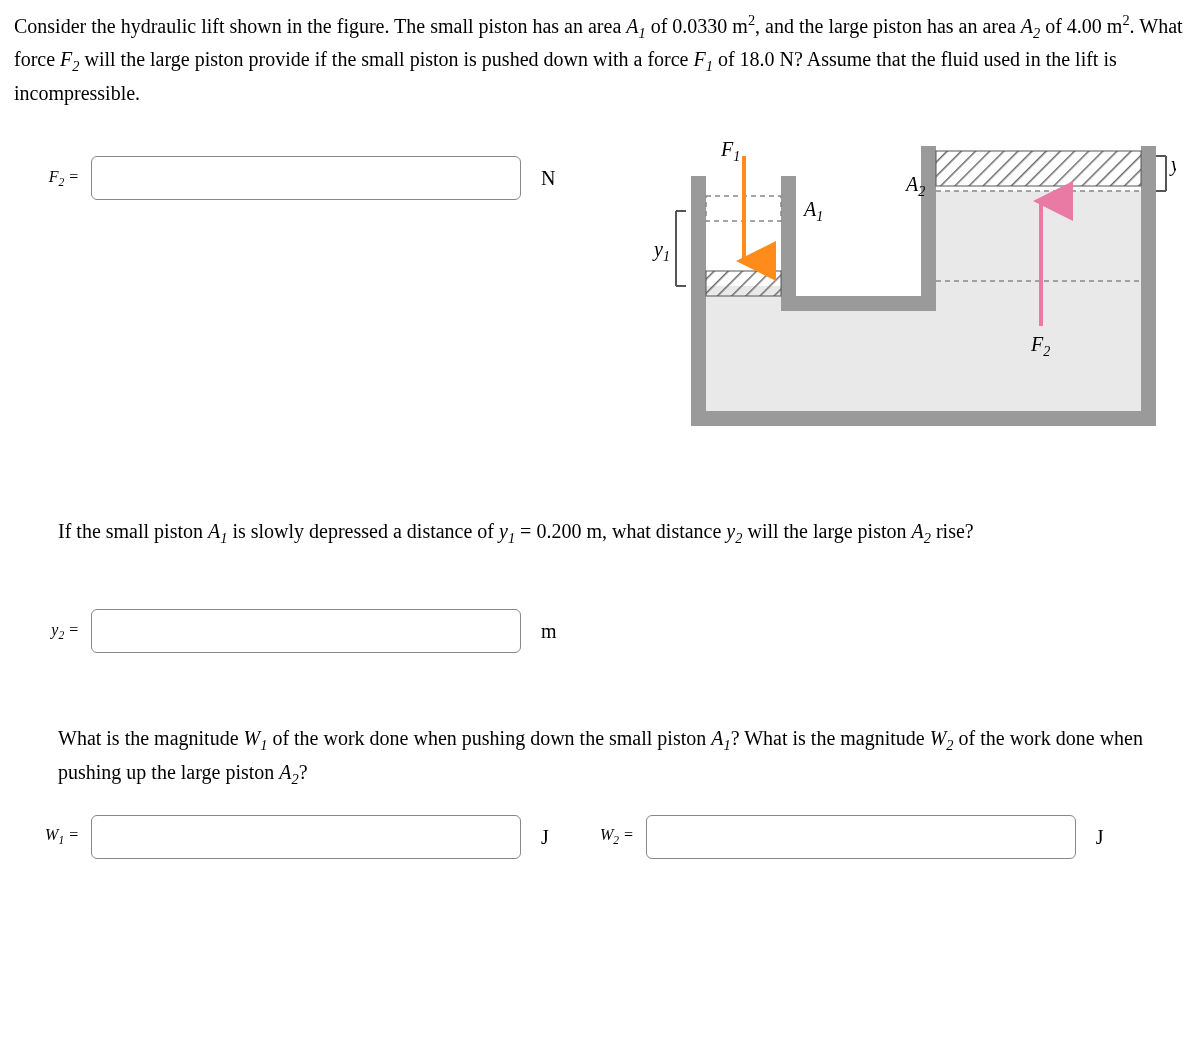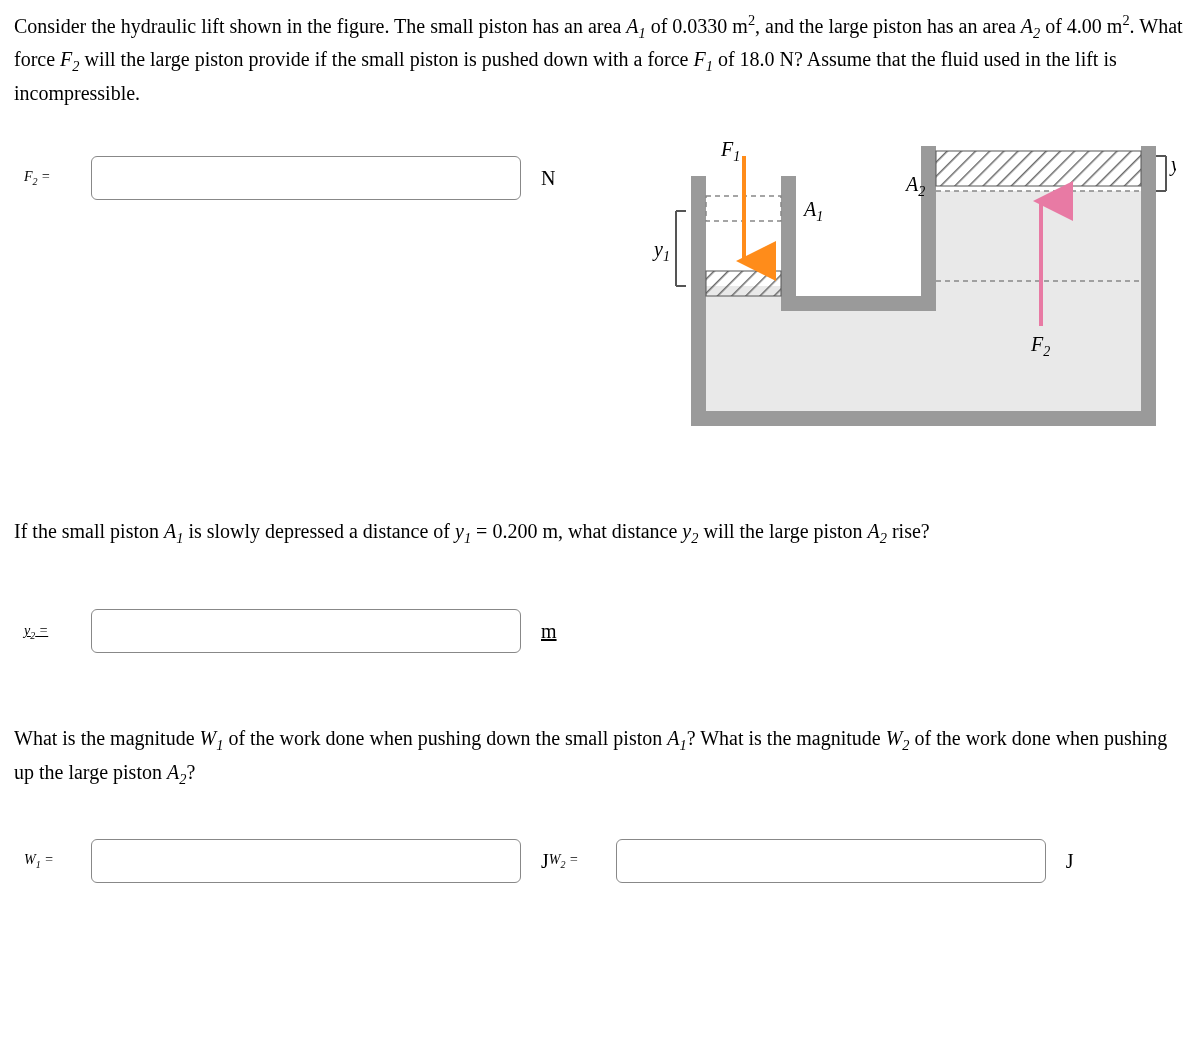--- a/index.html
+++ b/index.html
@@ -25,23 +25,23 @@
       margin-bottom: 20px;
     }
     .answer-group {
       display: flex;
       align-items: center;
       gap: 12px;
     }
     .answer-label {
       font-style: italic;
       font-family: 'Times New Roman', serif;
-      font-size: 14px;
+      font-size: 16px;
       min-width: 55px;
-      text-align: left;
+      text-align: right;
       white-space: nowrap;
     }
     .answer-input {
       width: 430px;
       height: 44px;
       border: 1px solid #888;
       border-radius: 6px;
       font-size: 18px;
       padding: 6px 10px;
       font-family: Georgia, serif;
@@ -54,25 +54,27 @@
     .figure-area {
       flex: 1;
       display: flex;
       justify-content: flex-end;
       padding-right: 10px;
       margin-top: -20px;
     }
     .part-text {
       margin-top: 60px;
       margin-bottom: 10px;
+      margin-left: 44px;
     }
     .dual-answer {
       display: flex;
       align-items: center;
-      margin-top: 48px;
+      gap: 30px;
+      margin-top: 24px;
     }
     .q3 .answer-input { width: 430px; }
   </style>
 </head>
 <body>
 
 <div class="problem-text">
   <span>Consider the hydraulic lift shown in the figure. The small piston has an area </span><span class="var-italic"><span>A</span><span class="sub">1</span></span><span> of 0.0330 m</span><span class="sup">2</span><span>, and the large piston has an area </span><span class="var-italic"><span>A</span><span class="sub">2</span></span><span> of 4.00 m</span><span class="sup">2</span><span>. What force </span><span class="var-italic"><span>F</span><span class="sub">2</span></span><span> will the large piston provide if the small piston is pushed down with a force </span><span class="var-italic"><span>F</span><span class="sub">1</span></span><span> of 18.0 N? Assume that the fluid used in the lift is incompressible.</span>
 </div>
 
@@ -148,21 +150,21 @@
       <line x1="405" y1="190" x2="405" y2="65" stroke="#e87aa4" stroke-width="4" marker-end="url(#arrPink)"></line>
       <text x="395" y="215" font-family="Times New Roman" font-style="italic" font-size="20"><tspan>F</tspan><tspan dy="5" font-size="14">2</tspan></text>
     </svg>
   </div>
 </div>
 
 <div class="part-text">
   <span>If the small piston </span><span class="var-italic"><span>A</span><span class="sub">1</span></span><span> is slowly depressed a distance of </span><span class="var-italic"><span>y</span><span class="sub">1</span></span><span> = 0.200 m, what distance </span><span class="var-italic"><span>y</span><span class="sub">2</span></span><span> will the large piston </span><span class="var-italic"><span>A</span><span class="sub">2</span></span><span> rise?</span>
 </div>
 
-<div class="answer-group" style="margin-left:10px; margin-top:60px;text-decoration:underline;">
+<div class="answer-group" style="margin-left:10px; margin-top:60px;">
   <span class="answer-label">
     <span class="var-italic"><span>y</span><span class="sub">2</span></span><span> =</span>
   </span>
   <input class="answer-input" type="text" value="" style="">
   <span class="unit">m</span>
 </div>
 
 <div class="part-text" style="margin-top:70px;">
   <span>What is the magnitude </span><span class="var-italic"><span>W</span><span class="sub">1</span></span><span> of the work done when pushing down the small piston </span><span class="var-italic"><span>A</span><span class="sub">1</span></span><span>? What is the magnitude </span><span class="var-italic"><span>W</span><span class="sub">2</span></span><span> of the work done when pushing up the large piston </span><span class="var-italic"><span>A</span><span class="sub">2</span></span><span>?</span>
 </div>

